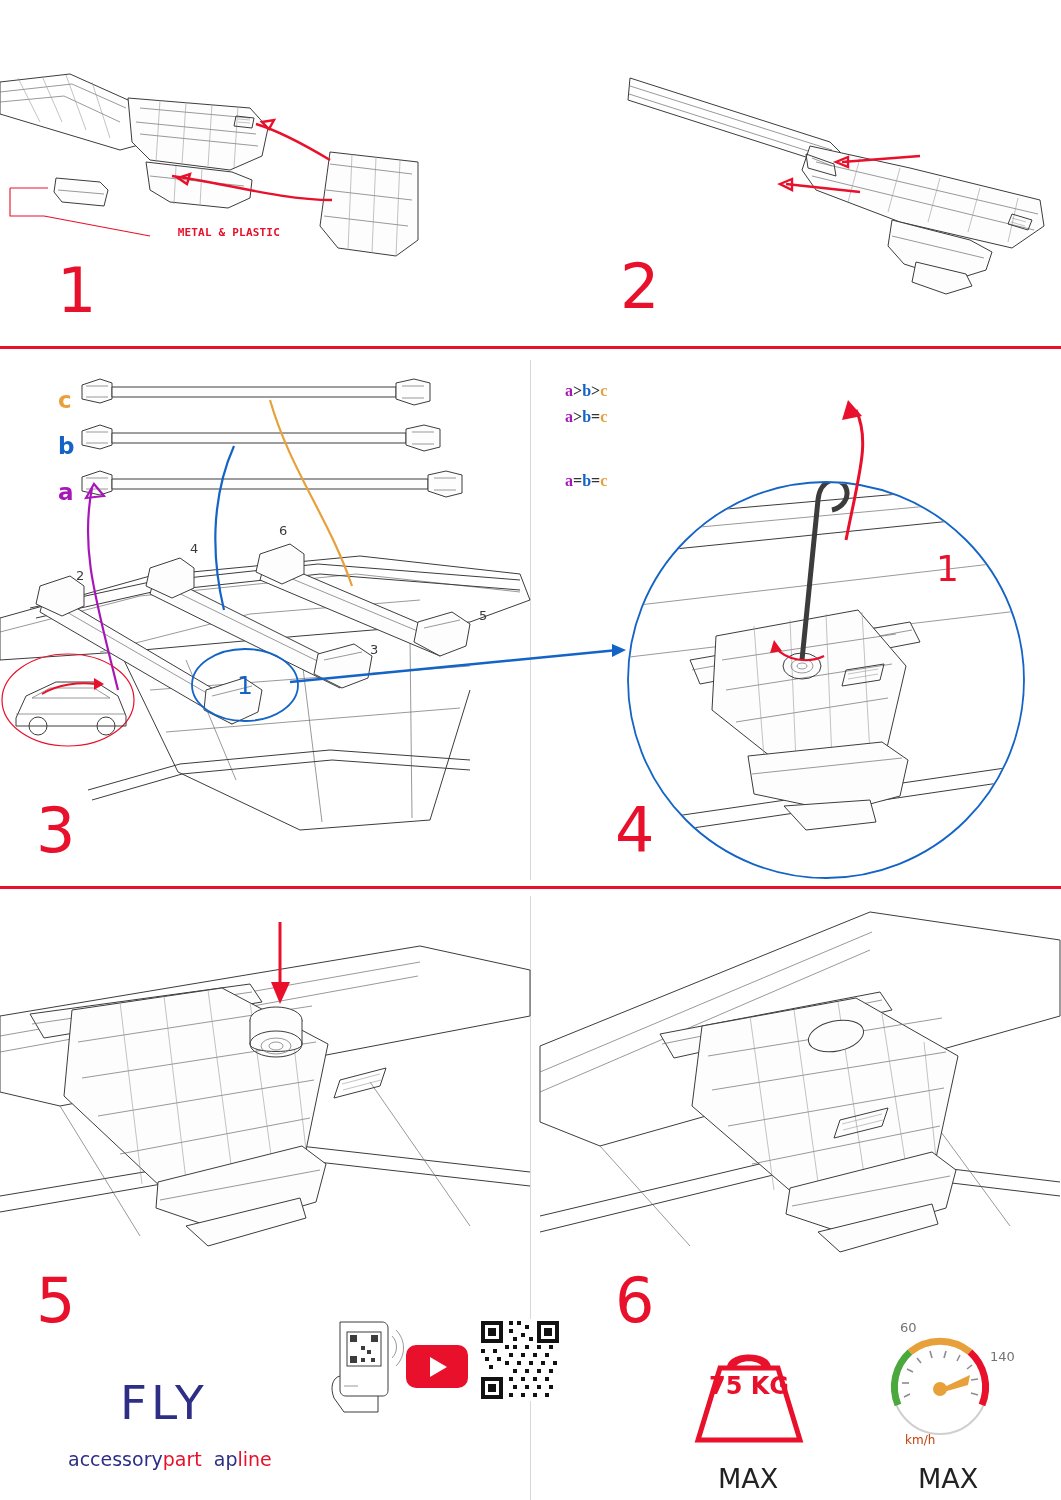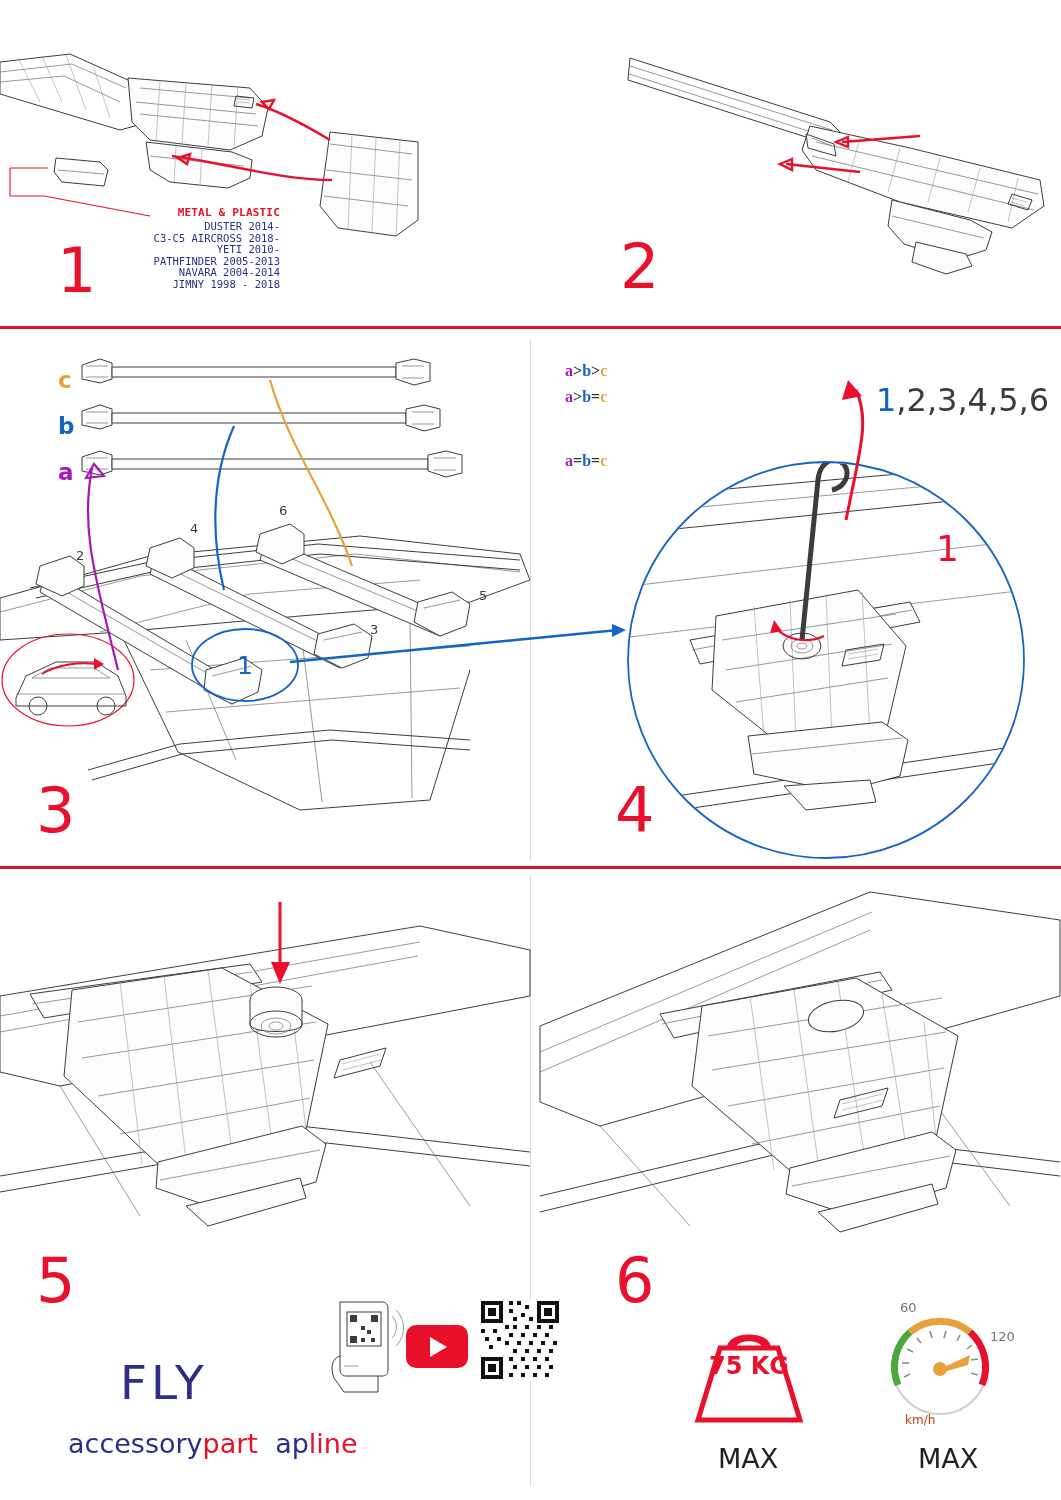--- a/index.html
+++ b/index.html
@@ -4,21 +4,21 @@
 <style>
   * { box-sizing: border-box; }
   html, body { margin:0; padding:0; }
   body {
     width:1061px; height:1500px;
     background:#ffffff;
     font-family:"Liberation Sans", sans-serif;
     position:relative;
     overflow:hidden;
   }
-  .sheet { position:absolute; inset:0; }
+  .sheet { position:absolute; inset:0;margin-top:20px; }
 
   
   .hr-sep { position:absolute; left:0; width:1061px; height:3px; background:#e8102a; }
   .hr-sep.s1 { top:326px; }
   .hr-sep.s2 { top:866px; }
 
   
   .v-sep { position:absolute; width:1px; background:#d8d8d8; }
 
   
@@ -62,21 +62,21 @@
   .tick { position:absolute; font-size:13px; color:#3a3a3a; font-family:"DejaVu Sans", sans-serif; }
 
   
   .brand-fly {
     position:absolute; left:120px; top:1355px;
     font-size:47px; letter-spacing:4px; color:#2e2e86;
     font-family:"DejaVu Sans", sans-serif;
   }
   .brand-line {
     position:absolute; left:68px; top:1428px;
-    font-size:27px; color:#2e2e86; font-family:"DejaVu Sans", sans-serif; white-space:nowrap;
+    font-size:19px; color:#2e2e86; font-family:"DejaVu Sans", sans-serif; white-space:nowrap;
   }
   .brand-line .red { color:#e8102a; }
 
   
   .qr { position:absolute; left:479px; top:1299px; width:82px; height:82px; }
 
   .yt {
     position:absolute; left:406px; top:1325px; width:62px; height:43px;
     background:#e8102a; border-radius:10px;
   }
@@ -164,28 +164,20 @@
       <path class="arrow-red" d="M178 148 l12 -4 l-3 10 Z" fill="#e8102a" stroke="none"></path>
 
       <path class="thinred" d="M10 158 L10 186 L44 186"></path>
       <path class="thinred" d="M10 158 L48 158"></path>
       <path class="thinred" d="M44 186 L150 206"></path>
     </svg>
   </div>
 
   <div class="compat">
     <div class="title">METAL &amp; PLASTIC</div>
-    <ul>
-      <li>DUSTER 2014-</li>
-      <li>C3-C5 AIRCROSS 2018-</li>
-      <li>YETI 2010-</li>
-      <li>PATHFINDER 2005-2013</li>
-      <li>NAVARA 2004-2014</li>
-      <li>JIMNY 1998 - 2018</li>
-    </ul>
   </div>
 
   <div class="step-num" style="left:57px; top:240px;">1</div>
 
   <div class="panel" style="left:620px;top:30px;width:430px;height:250px;">
     <svg width="430" height="250" viewBox="0 0 430 250">
 
       <path class="ln" d="M10 28 L210 92 L222 104 L214 116 L8 50 Z"></path>
       <path class="ln-thin" d="M10 36 L212 100"></path>
       <path class="ln-thin" d="M9 44 L210 108"></path>
@@ -373,23 +365,20 @@
 
         <path style="fill:none;stroke:#e8102a;stroke-width:2" d="M236 288 C246 300 268 304 284 296"></path>
         <path d="M234 280 l-4 13 l12 -2 Z" fill="#e8102a"></path>
       </g>
 
       <path class="arrow-red" style="stroke-width:3" d="M306 180 C320 110 330 80 316 50"></path>
       <path d="M308 40 l14 16 l-20 4 Z" fill="#e8102a"></path>
     </svg>
   </div>
 
-  <div class="seq" style="left:876px; top:381px;">
-    <span class="one">1</span><span class="rest">,2,3,4,5,6</span>
-  </div>
   <div class="callout red" style="left:936px; top:528px;">1</div>
 
   <div class="step-num" style="left:615px; top:780px;">4</div>
 
   <div class="panel" style="left:0;top:876px;width:530px;height:400px;">
     <svg width="530" height="400" viewBox="0 0 530 400">
 
       <path class="ln" d="M0 120 L420 50 L530 74 L530 120 L60 210 L0 196 Z" fill="#fdfdfd"></path>
       <path class="ln-thin" d="M0 140 L420 66"></path>
       <path class="ln-thin" d="M0 156 L418 80"></path>
@@ -587,17 +576,17 @@
         <path d="M80 30 L77 36"></path>
           <path d="M92 40 L87 44"></path>
           <path d="M98 54 L91 55"></path>
         <path d="M98 70 L91 68"></path>
       </g>
       <path d="M60 64 L90 50 L88 60 L60 68 Z" fill="#e8a13a"></path>
       <circle cx="60" cy="64" r="7" fill="#e8a13a"></circle>
     </svg>
   </div>
   <div class="gauge-ticklabel" style="left:900px; top:1300px;">60</div>
-  <div class="gauge-ticklabel" style="left:990px; top:1329px;">120</div>
+  <div class="gauge-ticklabel" style="left:990px; top:1329px;">140</div>
   <div class="kmh">km/h</div>
   <div class="max-text" style="left:918px; top:1443px;">MAX</div>
 
 </div>
 
 </body></html>

